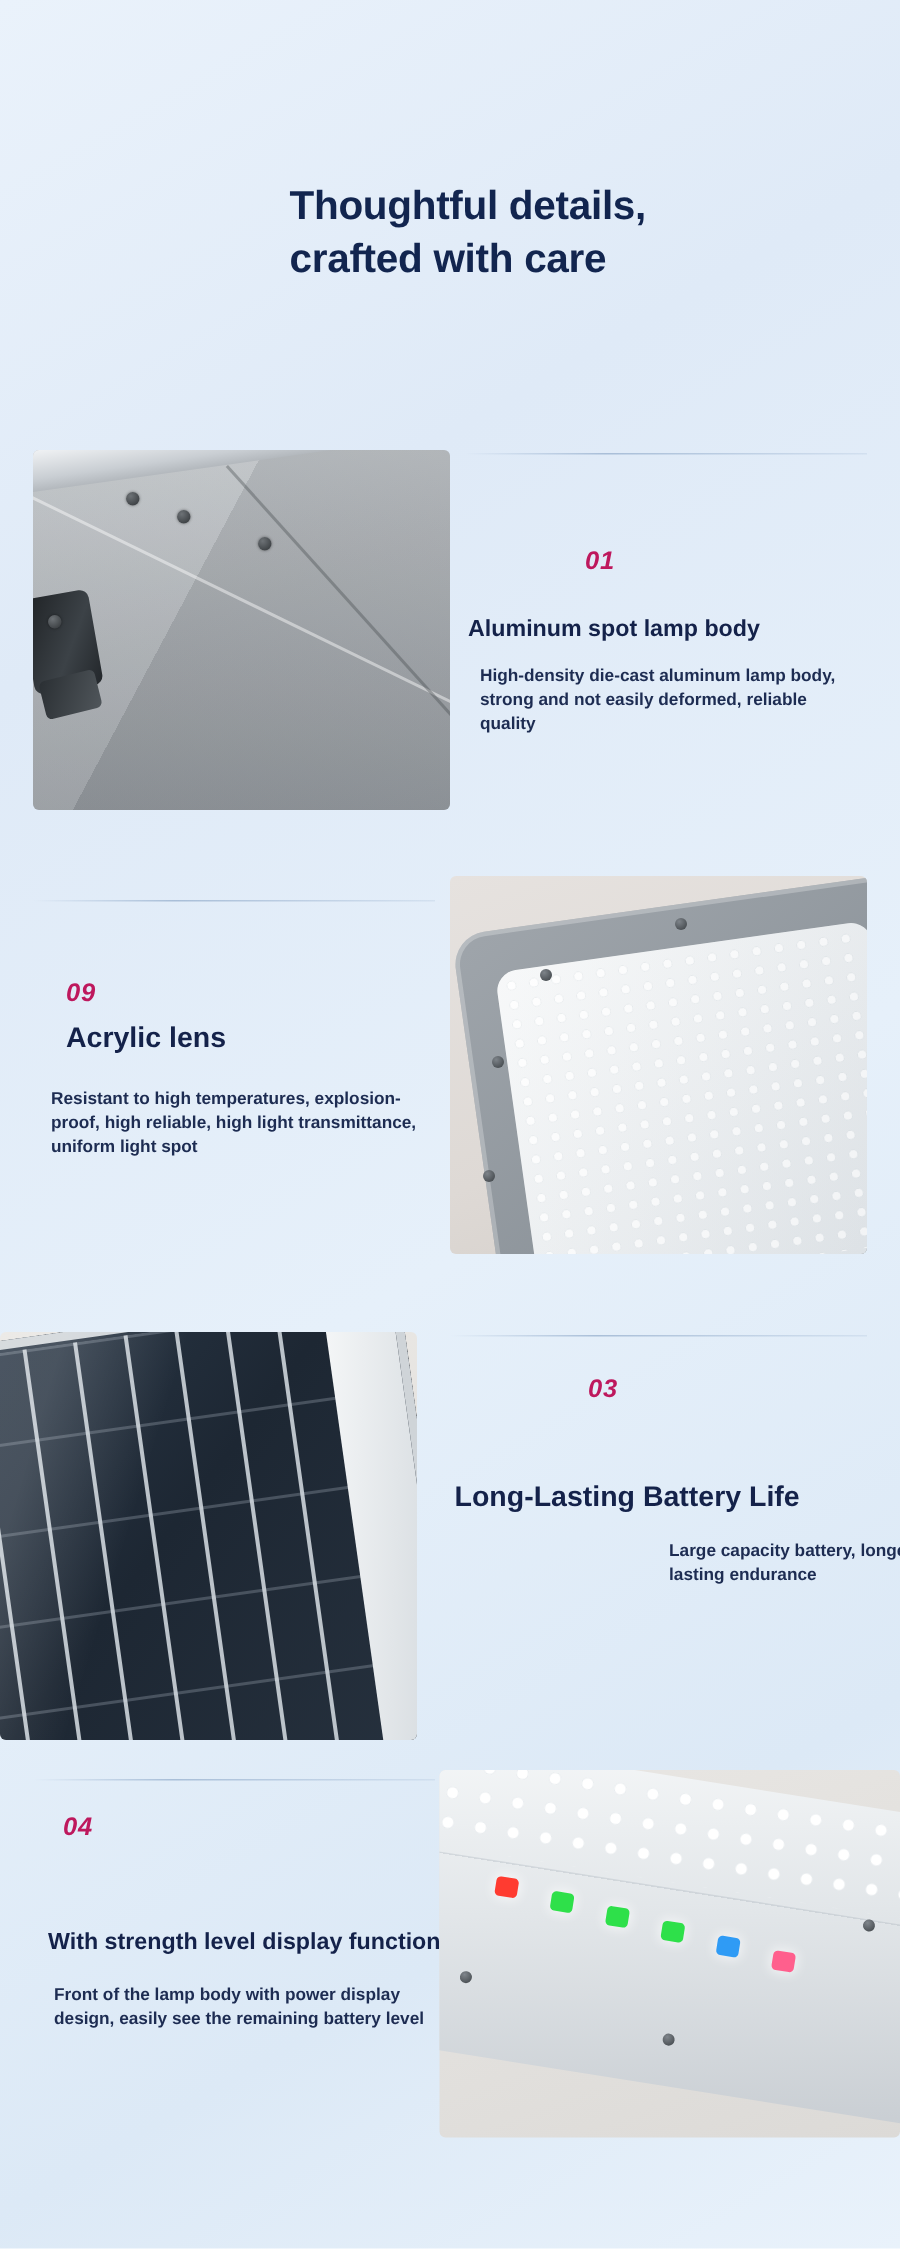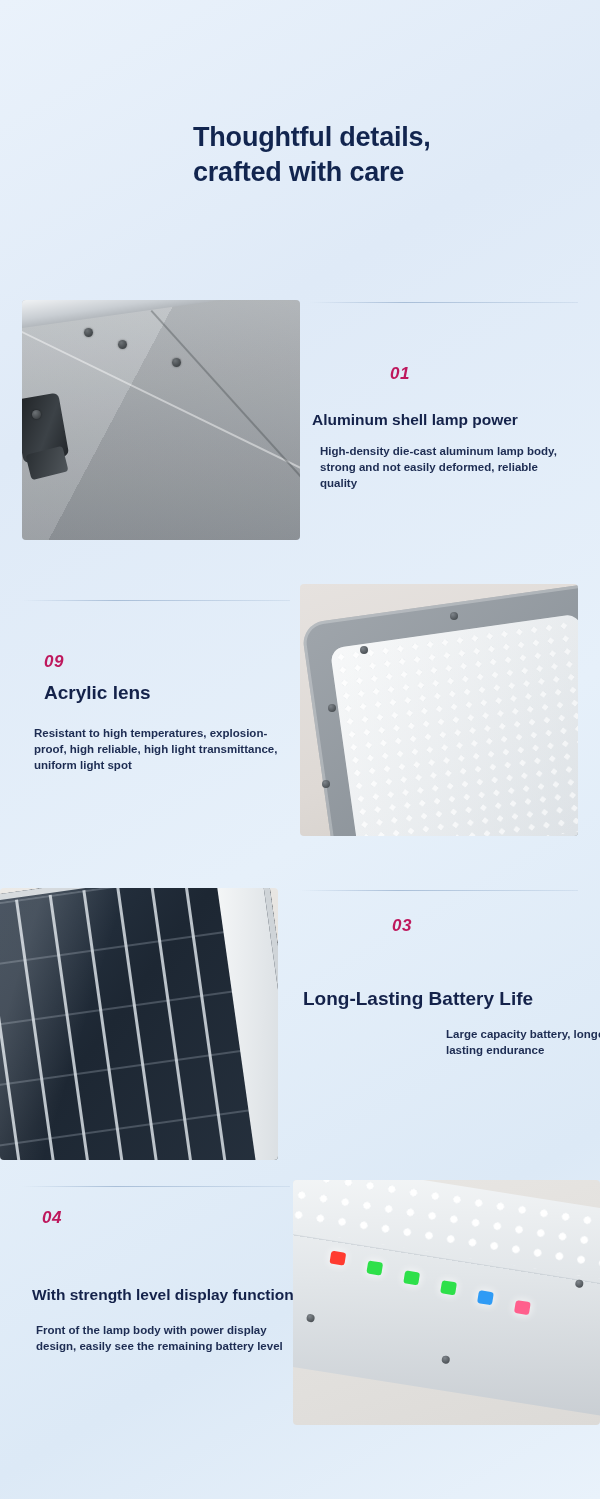--- a/index.html
+++ b/index.html
@@ -235,21 +235,21 @@
       <div class="bracket"></div>
       <div class="bracket2"></div>
       <div class="screw" style="left:96px; top:40px;"></div>
       <div class="screw" style="left:150px; top:58px;"></div>
       <div class="screw" style="left:62px; top:28px;"></div>
       <div class="screw" style="left:10px; top:110px;"></div>
     </div>
 
     <div class="divider" style="left:310px; top:302px; width:268px;"></div>
     <div class="num" style="left:390px; top:364px;">01</div>
-    <div class="title" style="left:312px; top:411px; width:268px;">Aluminum shell lamp power</div>
+    <div class="title" style="left:312px; top:411px; width:268px;">Aluminum spot lamp body</div>
     <div class="desc" style="left:320px; top:443px; width:255px;">High-density die-cast aluminum lamp body, strong and not easily deformed, reliable quality</div>
   </div>
 
   <div class="block">
 
     <div class="photo" id="photo2">
       <div class="frame"></div>
       <div class="inner">
           <div class="leds"></div>
           <div class="shade"></div>

